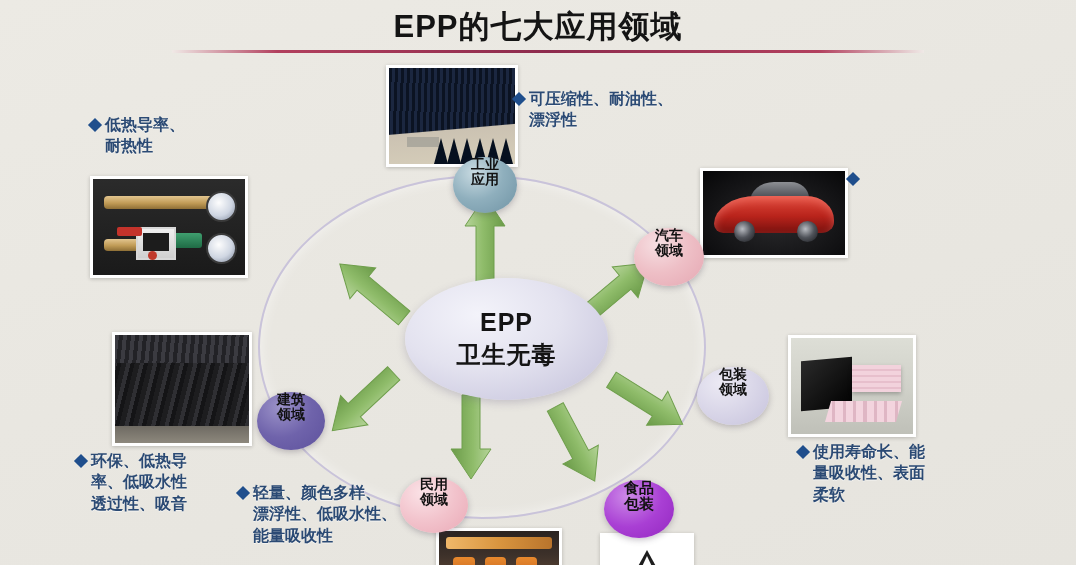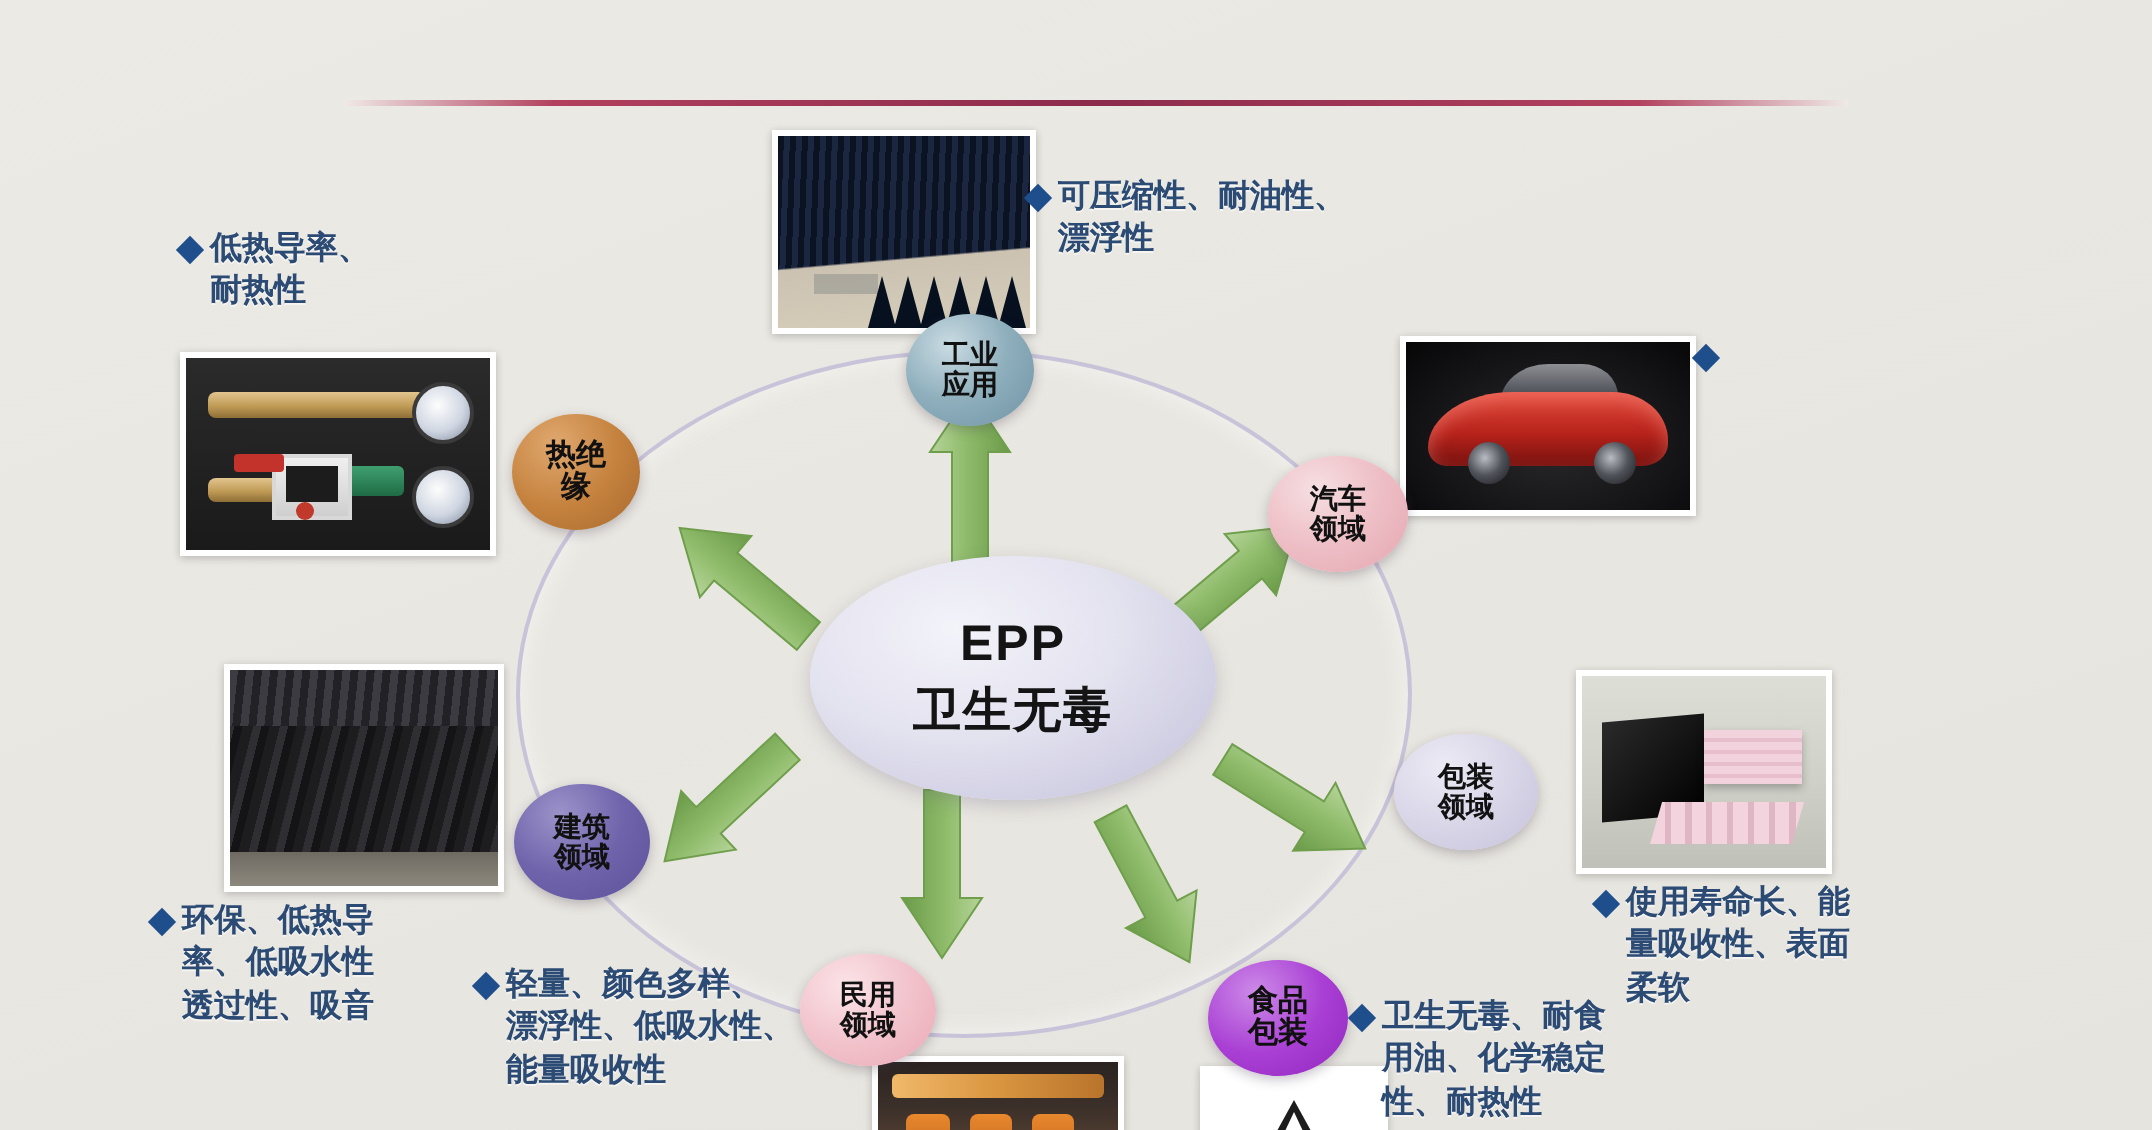--- a/index.html
+++ b/index.html
@@ -83,21 +83,20 @@
   }
 
   
   .node {
     position: absolute;
     border-radius: 50%;
     z-index: 22;
     display: flex;
     flex-direction: column;
     align-items: center;
-    justify-content: center;
     line-height: 1.05;
     font-weight: bold;
     color: #111;
     text-align: center;
     box-shadow: 0 2px 6px rgba(70,60,80,.3);
   }
   .node span { display: block; }
 
   #node-industrial {
     left: 453px; top: 157px; width: 64px; height: 56px;
@@ -339,20 +338,21 @@
     font-size: 11px;
     color: rgba(120,120,120,.45);
     z-index: 45;
   }
 </style>
 </head>
 <body>
 
 <div id="slide">
 
+  <div id="title">EPP的七大应用领域</div>
   <div id="title-rule"></div>
 
   <div id="ring"></div>
 
   <div class="arrow-wrap" style="left:463px; top:196px;">
     <svg class="arrow-svg" width="44" height="92" viewBox="0 0 44 92">
       <defs>
         <linearGradient id="ag1" x1="0" y1="0" x2="1" y2="0">
           <stop offset="0%" stop-color="#b6d49a"></stop>
             <stop offset="45%" stop-color="#8fbc6a"></stop>
@@ -528,24 +528,20 @@
     <span>包装</span>
   </div>
   <div class="node" id="node-civil">
     <span>民用</span>
     <span>领域</span>
   </div>
   <div class="node" id="node-building">
     <span>建筑</span>
     <span>领域</span>
   </div>
-  <div class="node" id="node-thermal">
-    <span>热绝</span>
-    <span>缘</span>
-  </div>
 
   <div class="callout" id="callout-industrial">
     <span class="bullet"></span>
     <span class="txt">可压缩性、耐油性、
 漂浮性</span>
   </div>
 
   <div class="callout" id="callout-thermal">
     <span class="bullet"></span>
     <span class="txt">低热导率、
@@ -556,26 +552,20 @@
     <span class="bullet"></span>
   </div>
 
   <div class="callout" id="callout-packaging">
     <span class="bullet"></span>
     <span class="txt">使用寿命长、能
 量吸收性、表面
 柔软</span>
   </div>
 
-  <div class="callout" id="callout-food">
-    <span class="bullet"></span>
-    <span class="txt">卫生无毒、耐食
-用油、化学稳定
-性、耐热性</span>
-  </div>
 
   <div class="callout" id="callout-civil">
     <span class="bullet"></span>
     <span class="txt">轻量、颜色多样、
 漂浮性、低吸水性、
 能量吸收性</span>
   </div>
 
   <div class="callout" id="callout-building">
     <span class="bullet"></span>

